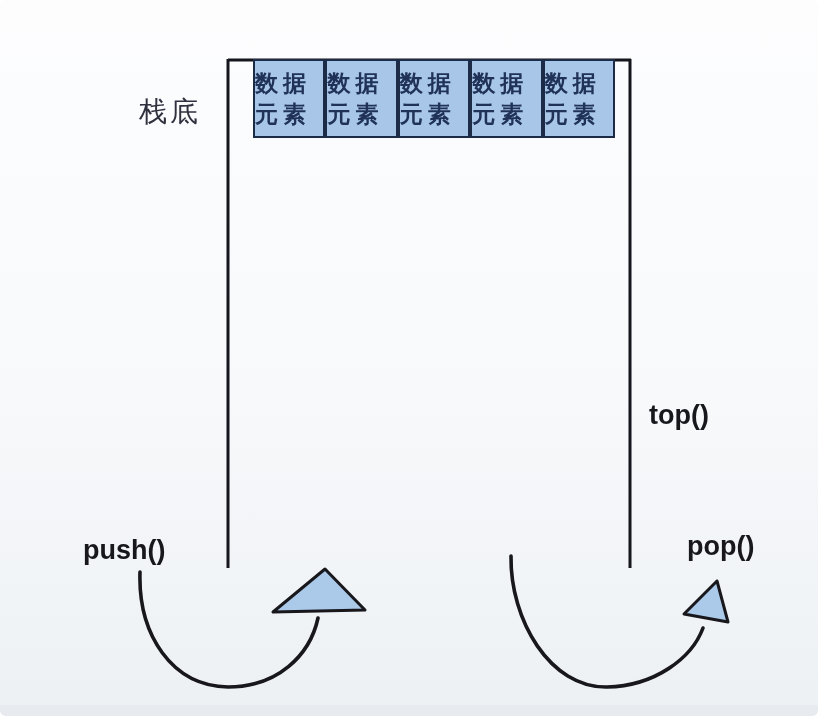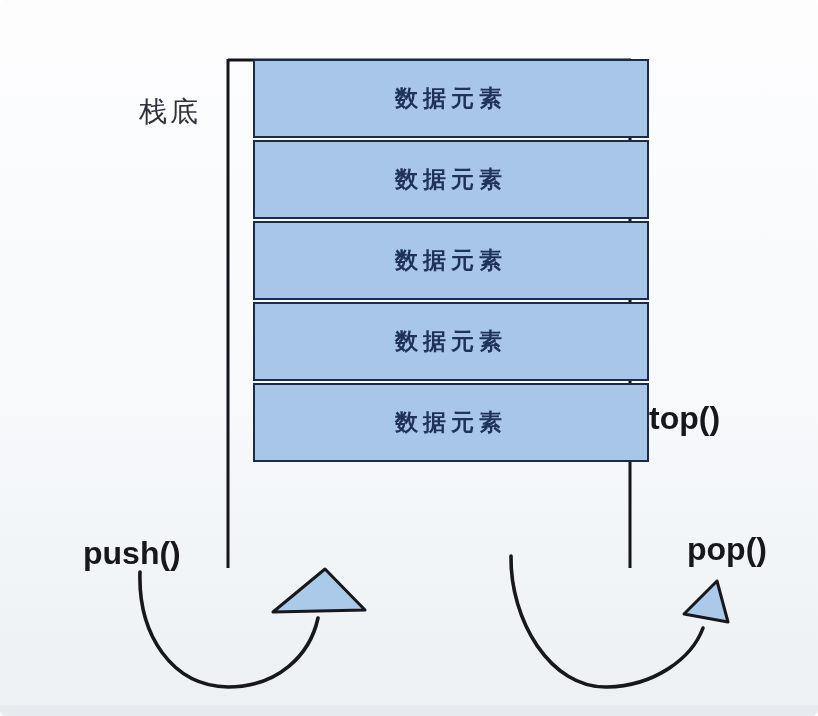--- a/index.html
+++ b/index.html
@@ -46,23 +46,23 @@
   .arrow-head {
     fill: var(--arrow-fill, #abc9e9);
     stroke: var(--arrow-stroke, #1c2b47);
     stroke-width: 3;
     stroke-linejoin: round;
   }
   .stack-cells {
     position: absolute;
     left: 253px;
     top: 59px;
-    width: 396px;
+    width: 362px;
     display: flex;
-    flex-direction: column;
+    flex-direction: row;
   }
   .stack-cell {
     box-sizing: border-box;
     height: 79px;
     margin-bottom: 2px;
     background: var(--box-fill, #a7c6e8);
     border: 2px solid var(--box-border, #1c2b47);
     display: flex;
     align-items: center;
     justify-content: center;
@@ -77,21 +77,21 @@
     font-weight: 500;
     color: #30313f;
     letter-spacing: 3px;
     white-space: nowrap;
     margin-top: 8px;
   }
   .label-stack-bottom { left: 139px; top: 85px; }
   .label-stack-top    { left: 139px; top: 405px; }
   .fn-label {
     position: absolute;
-    font-size: 32px;
+    font-size: 27px;
     font-weight: 700;
     color: #17171c;
     white-space: nowrap;
   }
   .label-top  { left: 649px; top: 400px; }
   .label-push { left: 83px;  top: 535px; }
   .label-pop  { left: 687px; top: 531px; }
 </style>
 </head>
 <body>

